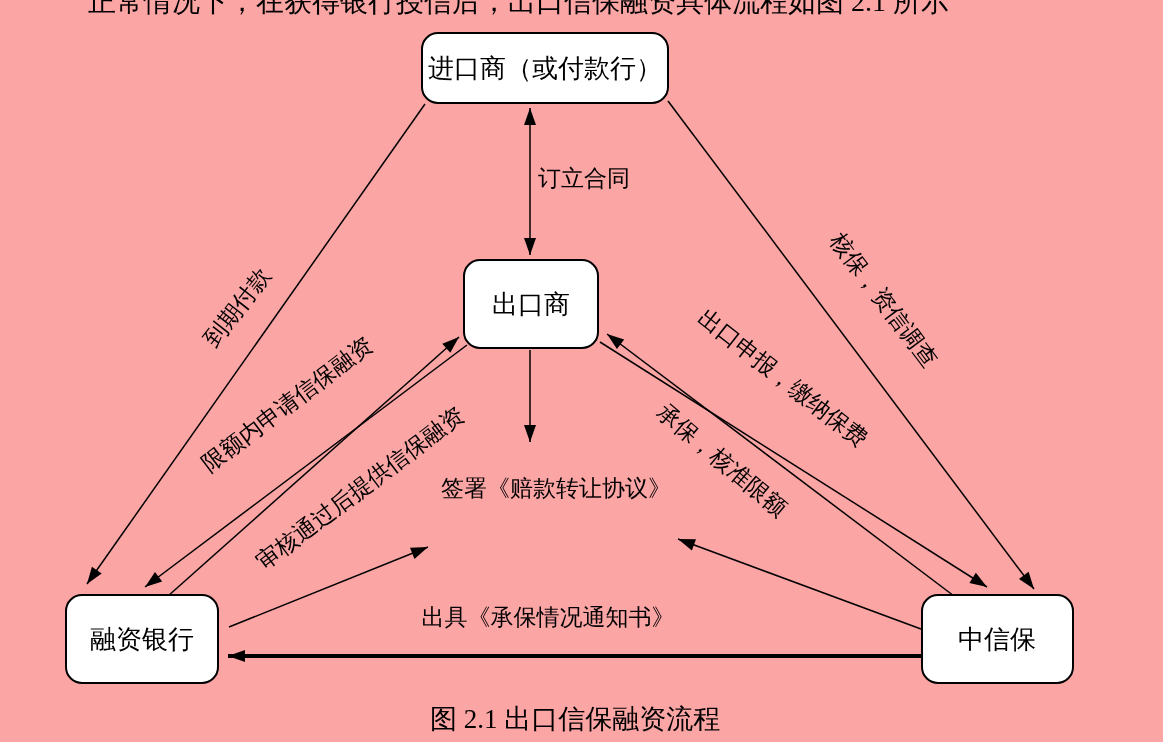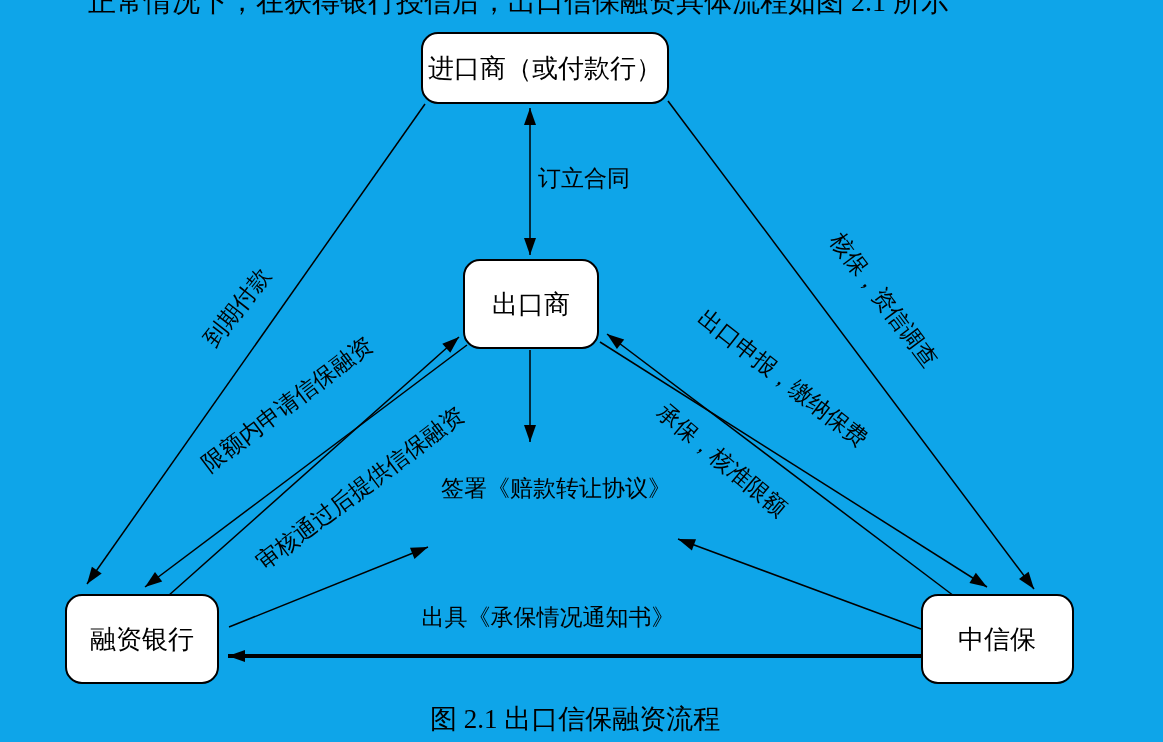--- a/index.html
+++ b/index.html
@@ -1,19 +1,19 @@
 <!DOCTYPE html>
 <html><head>
 <meta charset="utf-8">
 <style>
   html,body{margin:0;padding:0;background:#ffffff;}
   .page{
     position:relative;
     width:1163px;height:742px;
-    background:#0ea5e9;
+    background:#fca5a5;
     overflow:hidden;
     font-family:"Liberation Serif","DejaVu Serif",serif;
   }
   svg{display:block;}
   text{
     font-family:"Liberation Serif","DejaVu Serif",serif;
     fill:#000000;
   }
   .node-box{fill:#ffffff;stroke:#000000;stroke-width:2px;}
   .edge{stroke:#000000;stroke-width:1.5px;fill:none;}

